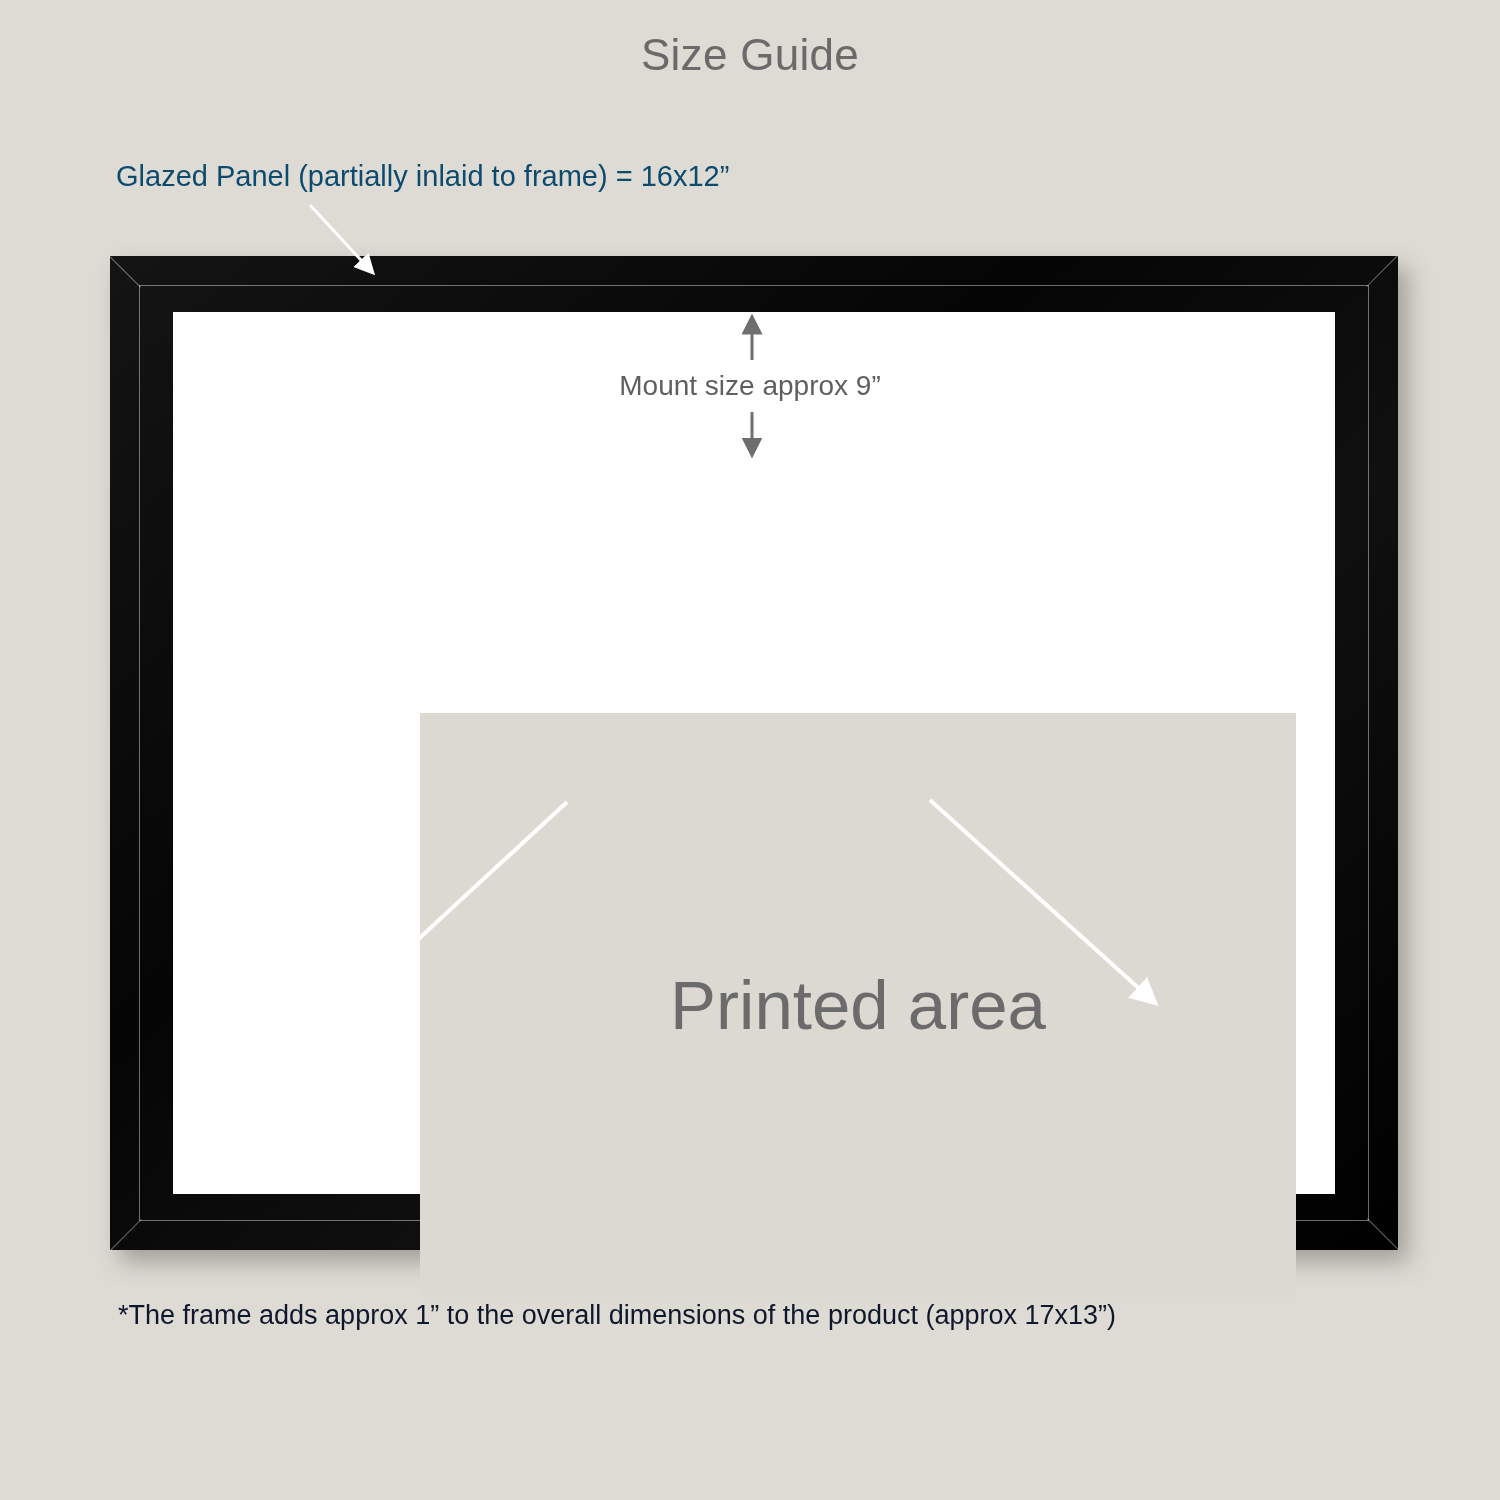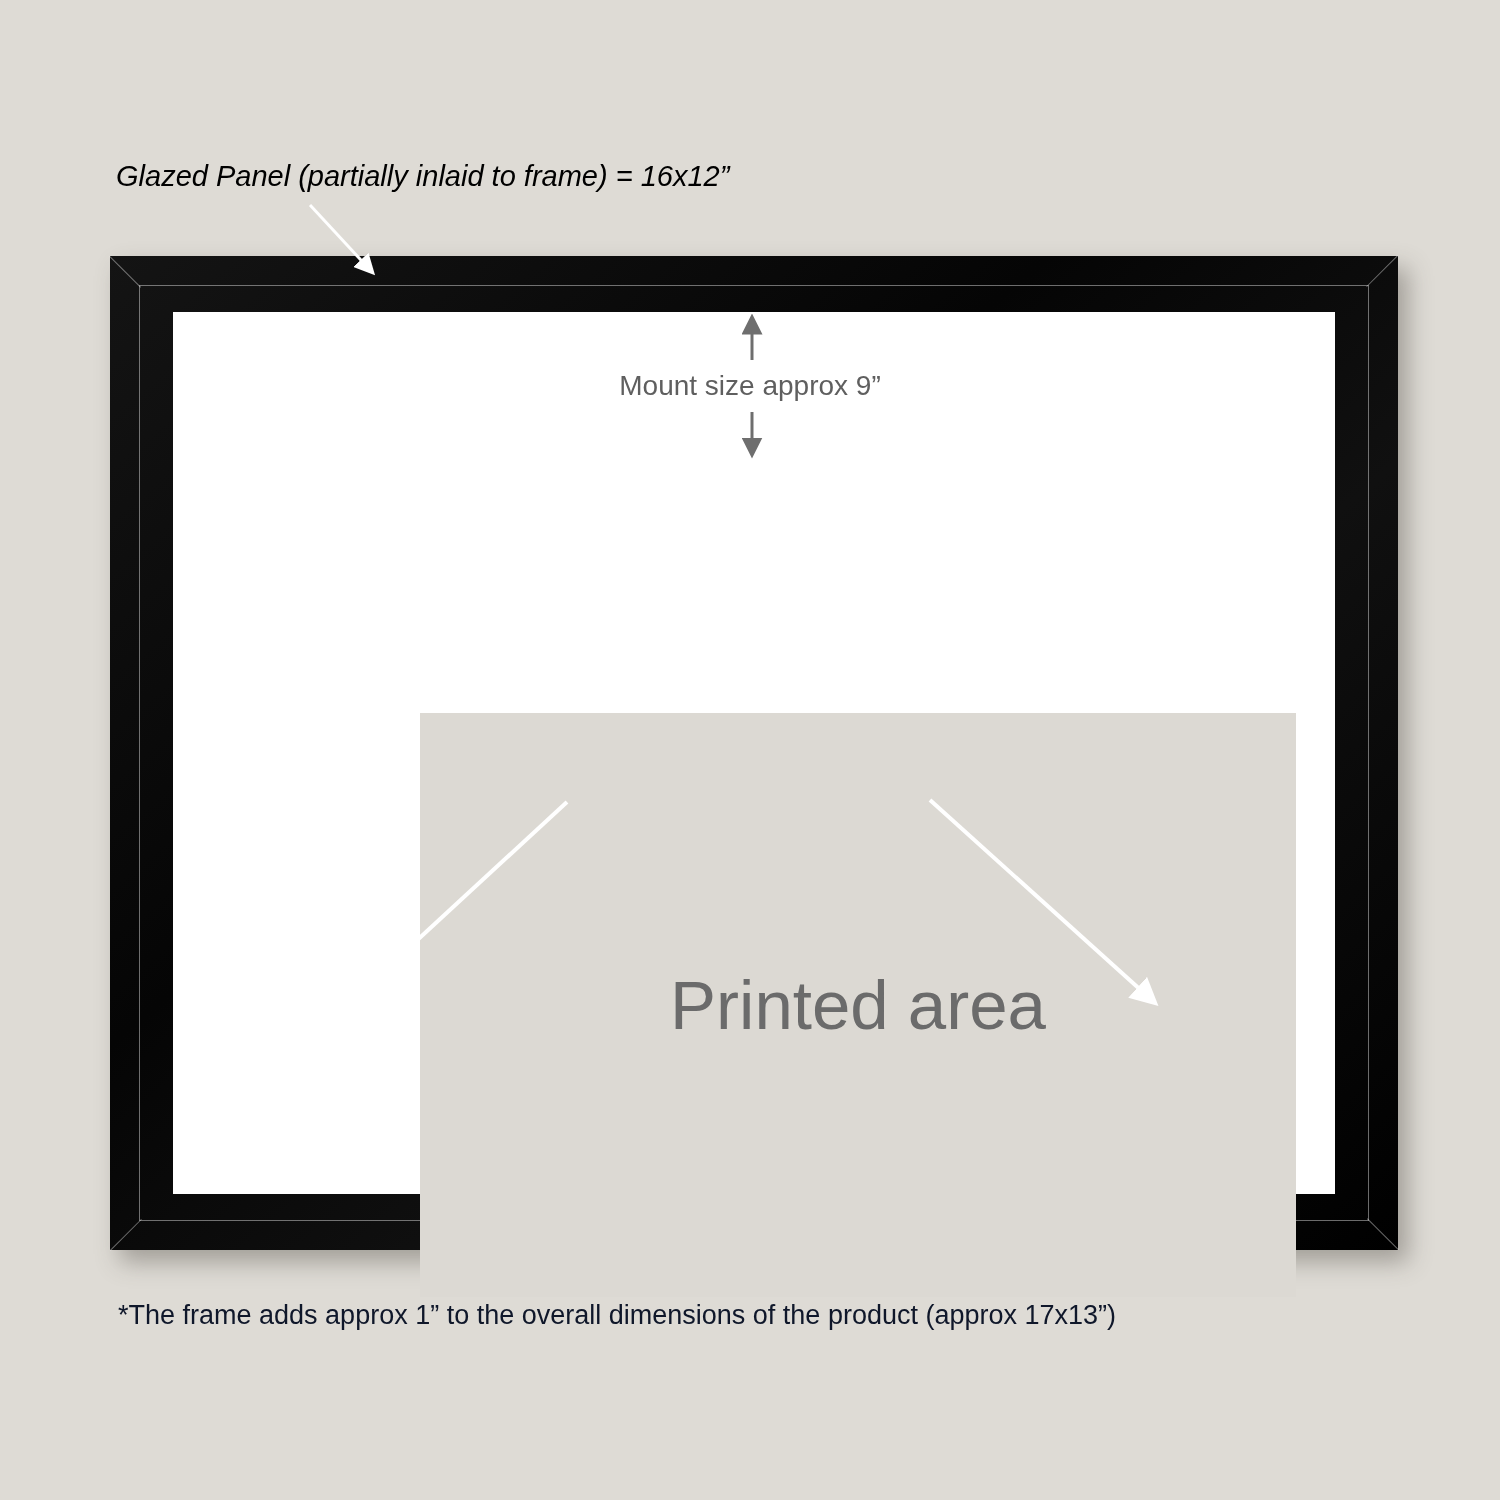--- a/index.html
+++ b/index.html
@@ -32,23 +32,22 @@
     color: #6a6a6a;
     letter-spacing: 0.3px;
   }
 
   
   .glazed-caption {
     position: absolute;
     top: 160px;
     left: 116px;
     font-size: 29px;
-    color: #000000;
+    color: #0c4a6e;
     white-space: nowrap;
-    font-style: italic;
   }
 
   
   .frame-shadow {
     position: absolute;
     left: 110px;
     top: 256px;
     width: 1288px;
     height: 994px;
     background: #000;
@@ -150,20 +149,21 @@
   }
   .footnote-2 {
     margin-top: 38px;
   }
 </style>
 </head>
 <body>
 
 <div class="page">
 
+  <div class="title">Size Guide</div>
 
   <div class="glazed-caption">Glazed Panel (partially inlaid to frame) = 16x12”</div>
 
   <div class="frame-shadow"></div>
 
   <div class="frame">
     <div class="bevel"></div>
     <div class="mitre tl"></div>
     <div class="mitre tr"></div>
     <div class="mitre bl"></div>

